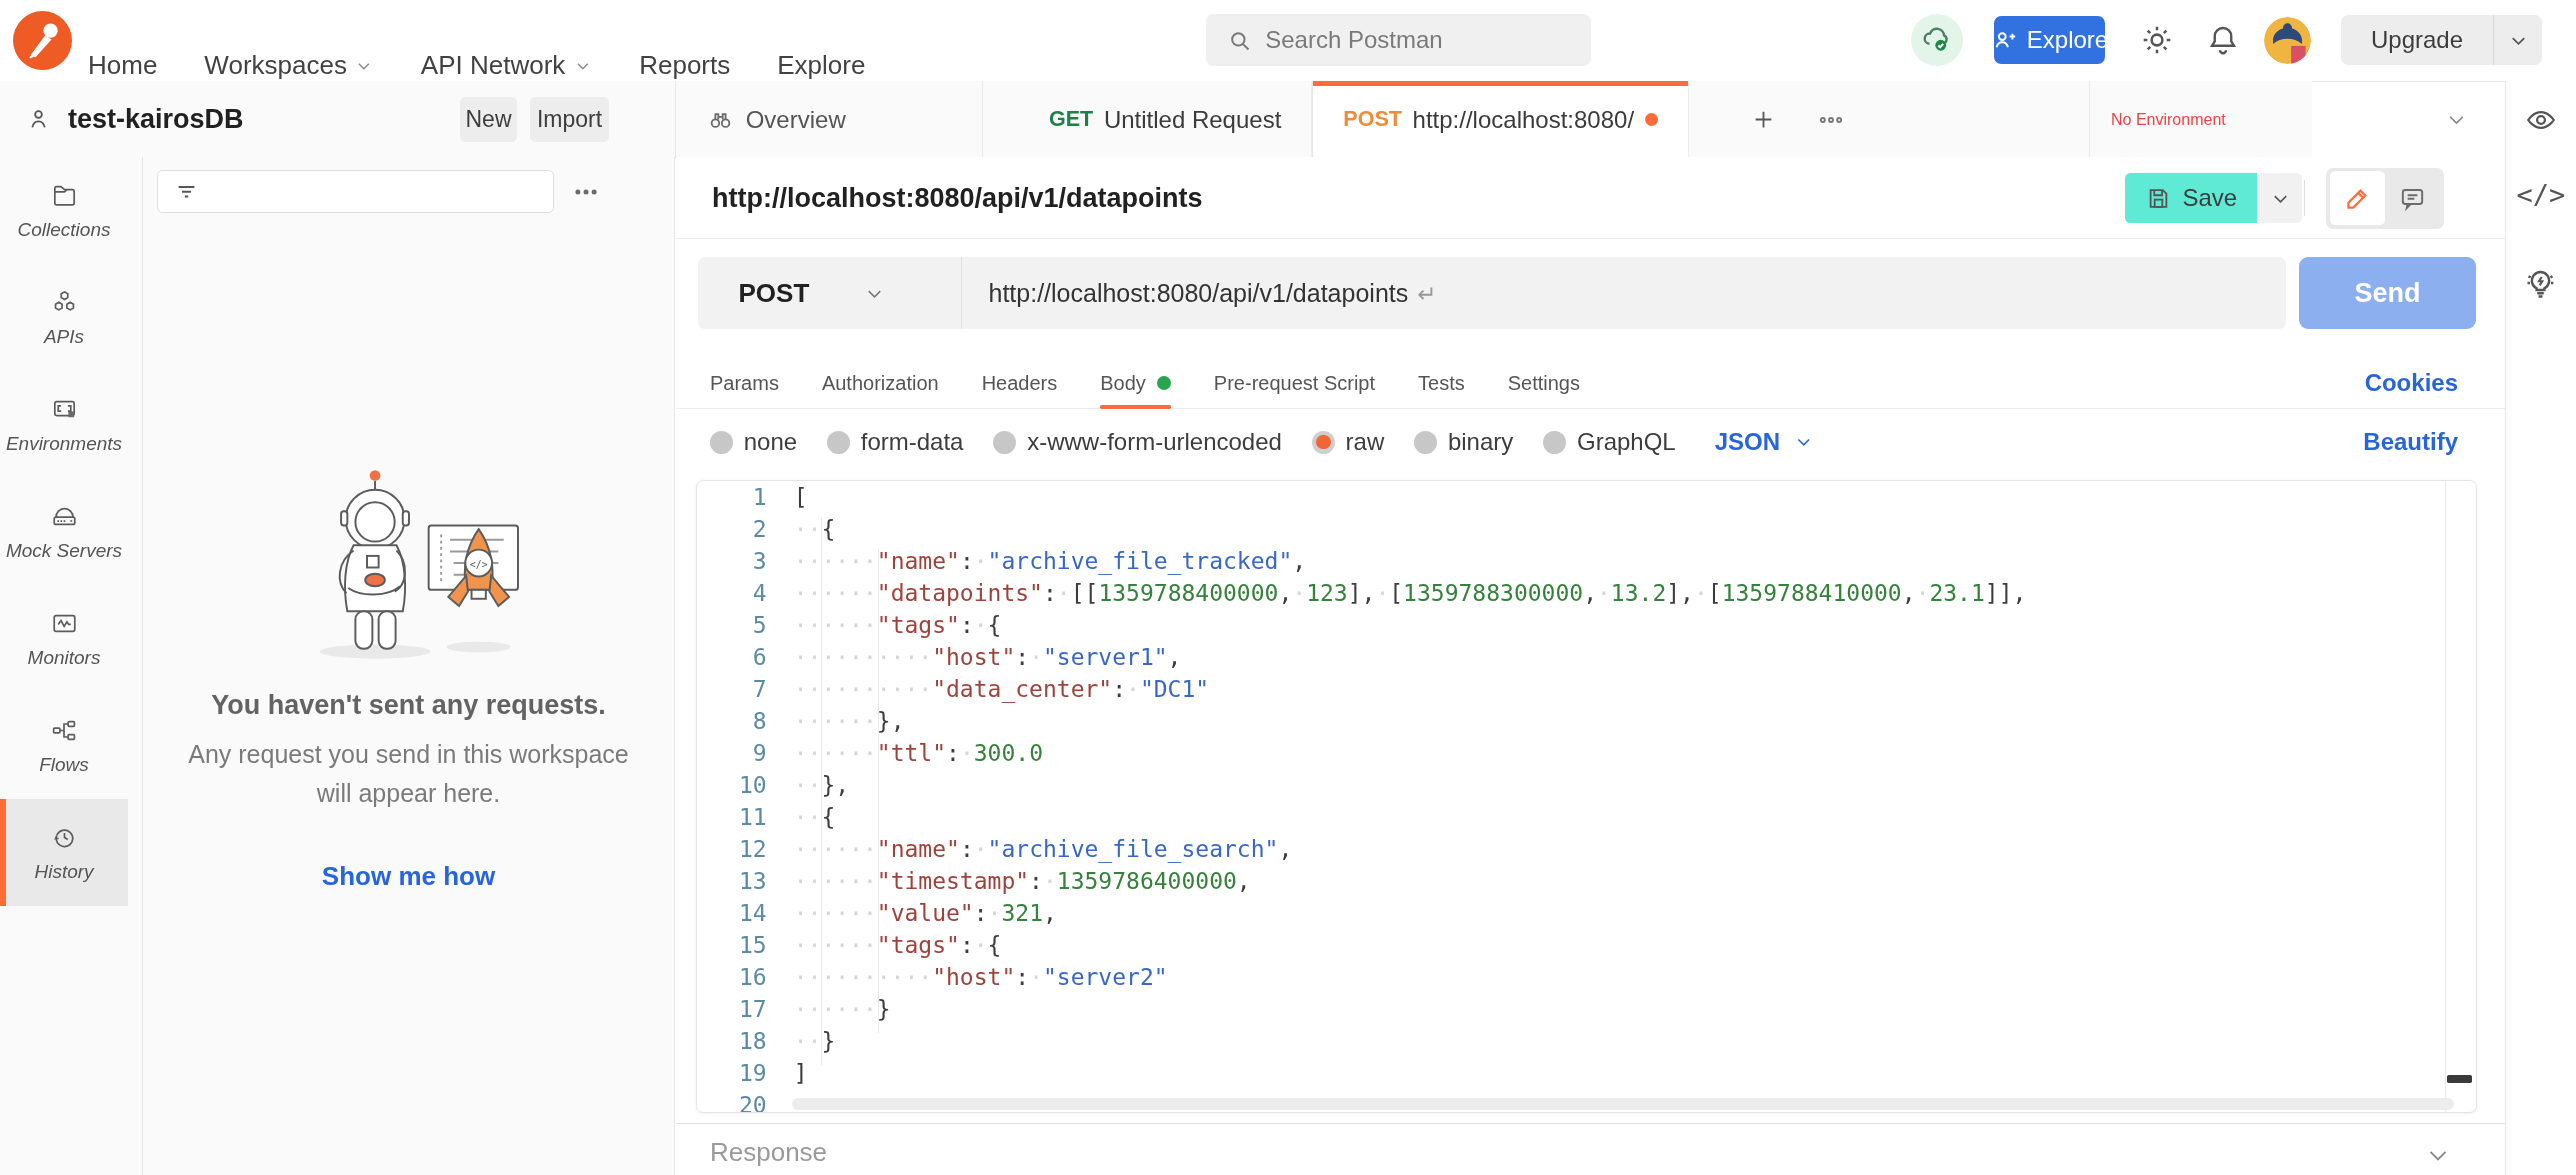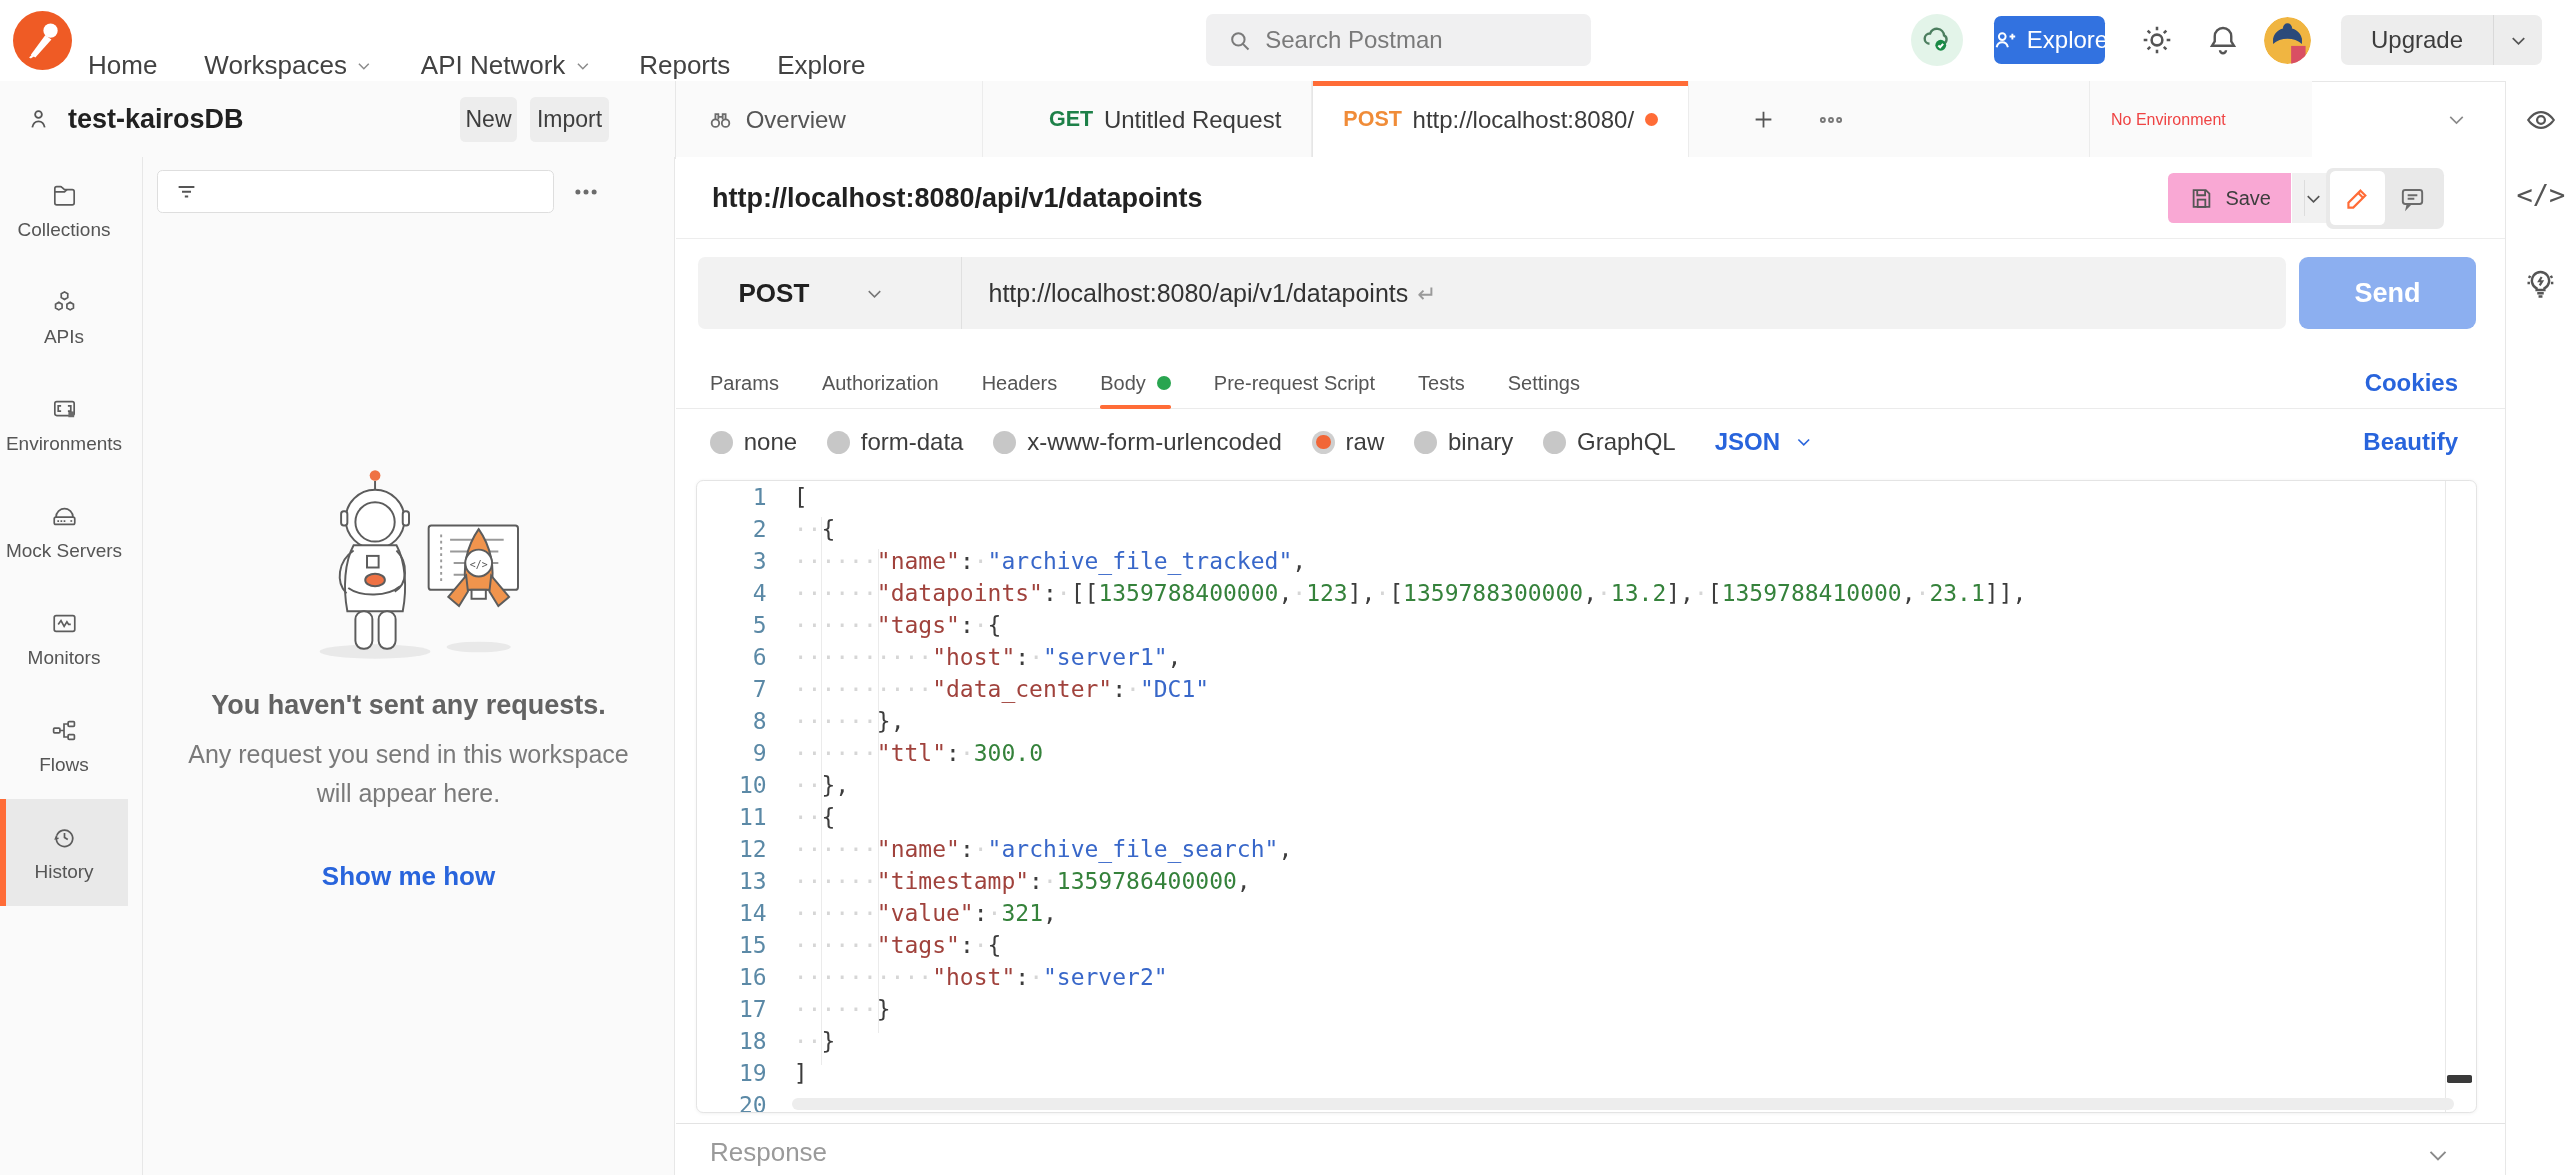--- a/index.html
+++ b/index.html
@@ -44,42 +44,42 @@
   .dirty-dot{width:13.4px;height:13.4px;border-radius:50%;background:#ff6c37;}
   .tab-extra{height:77px;display:flex;align-items:center;gap:39px;padding-left:25px;}
   .envarea{position:absolute;left:2089px;top:0;width:416px;height:77px;border-left:0.9px solid #ececec;display:flex;align-items:center;box-sizing:border-box;}
   .envarea .txt{margin-left:21px;font-size:16px;color:#ef4444;}
   .envarea .chev{position:absolute;right:36px;}
   .eyerail{position:absolute;left:2505px;top:0;width:71px;height:77px;border-left:0.9px solid #e7e7e7;
            display:flex;align-items:center;justify-content:center;box-sizing:border-box;background:#fff;}
 
   
   .leftrail{position:absolute;left:0;top:157px;width:143px;height:1018px;background:#fafafa;border-right:0.9px solid #e7e7e7;box-sizing:border-box;}
-  .rail-item{position:relative;width:128px;height:107px;display:flex;flex-direction:column;align-items:center;justify-content:center;gap:9px;cursor:pointer;}
+  .rail-item{position:relative;width:128px;height:107px;display:flex;flex-direction:column;align-items:center;justify-content:center;gap:9px;cursor:pointer;font-style:italic;}
   .rail-item .rlabel{font-size:19px;color:#555;}
   .rail-item.active{background:#e9e9e9;}
   .rail-item.active:before{content:"";position:absolute;left:0;top:0;bottom:0;width:6.3px;background:#ff6c37;}
 
   
   .sidebar{position:absolute;left:143px;top:157px;width:532px;height:1018px;background:#fafafa;border-right:0.9px solid #e7e7e7;box-sizing:border-box;}
   .sb-filter{position:absolute;left:14.3px;top:12.5px;width:397px;height:43px;background:#fff;border:0.9px solid #dedede;border-radius:5.4px;
              display:flex;align-items:center;padding-left:14.3px;box-sizing:border-box;}
   .sb-more{position:absolute;left:428px;top:19.7px;}
   .empty{position:absolute;left:0;top:286px;width:531px;text-align:center;}
   .empty .title{font-size:27px;font-weight:700;color:#636363;margin-top:19.7px;}
   .empty .desc{font-size:25px;color:#7a7a7a;line-height:39px;margin-top:14.3px;padding:0 36px;}
   .empty .action{font-size:26px;font-weight:700;color:#2864dc;margin-top:48px;cursor:pointer;}
 
   
   .main{position:absolute;left:676px;top:157px;width:1829px;height:1018px;background:#fff;}
   .req-header{position:absolute;left:0;top:0;width:1829px;height:82px;border-bottom:0.9px solid #ededed;box-sizing:border-box;}
   .req-title{position:absolute;left:36px;top:0;height:82px;display:flex;align-items:center;font-size:27px;font-weight:700;color:#212121;}
   .savegrp{position:absolute;left:1449px;top:16px;height:50px;display:flex;}
-  .save-main{display:flex;align-items:center;gap:10.7px;background:#f9a8d4;border-radius:5.4px 0 0 5.4px;padding:0 19.7px;
-             font-size:20px;color:#3d3d3d;cursor:pointer;margin-left:43px;}
+  .save-main{display:flex;align-items:center;gap:10.7px;background:#5eead4;border-radius:5.4px 0 0 5.4px;padding:0 19.7px;
+             font-size:24px;color:#3d3d3d;cursor:pointer;}
   .save-dd{width:43px;background:#f1f1f1;border-radius:0 5.4px 5.4px 0;margin-left:1.8px;display:flex;align-items:center;justify-content:center;cursor:pointer;}
   .vsep{position:absolute;left:1628px;top:23px;width:0.9px;height:36px;background:#dddddd;}
   .editgrp{position:absolute;left:1650px;top:10.7px;width:118px;height:61px;background:#e9e9e9;border-radius:7.2px;display:flex;padding:3.6px;box-sizing:border-box;}
   .editgrp .seg{flex:1;display:flex;align-items:center;justify-content:center;border-radius:5.4px;cursor:pointer;}
   .editgrp .seg.on{background:#fff;}
 
   .urlrow{position:absolute;left:21.5px;top:100px;width:1588px;height:72px;background:#f2f2f2;border-radius:7.2px;display:flex;align-items:center;}
   .method-sel{width:264px;height:72px;display:flex;align-items:center;box-sizing:border-box;padding-left:41px;gap:54px;
               border-right:0.9px solid #e0e0e0;cursor:pointer;}
   .method-sel .m{font-size:26px;font-weight:700;color:#212121;}

